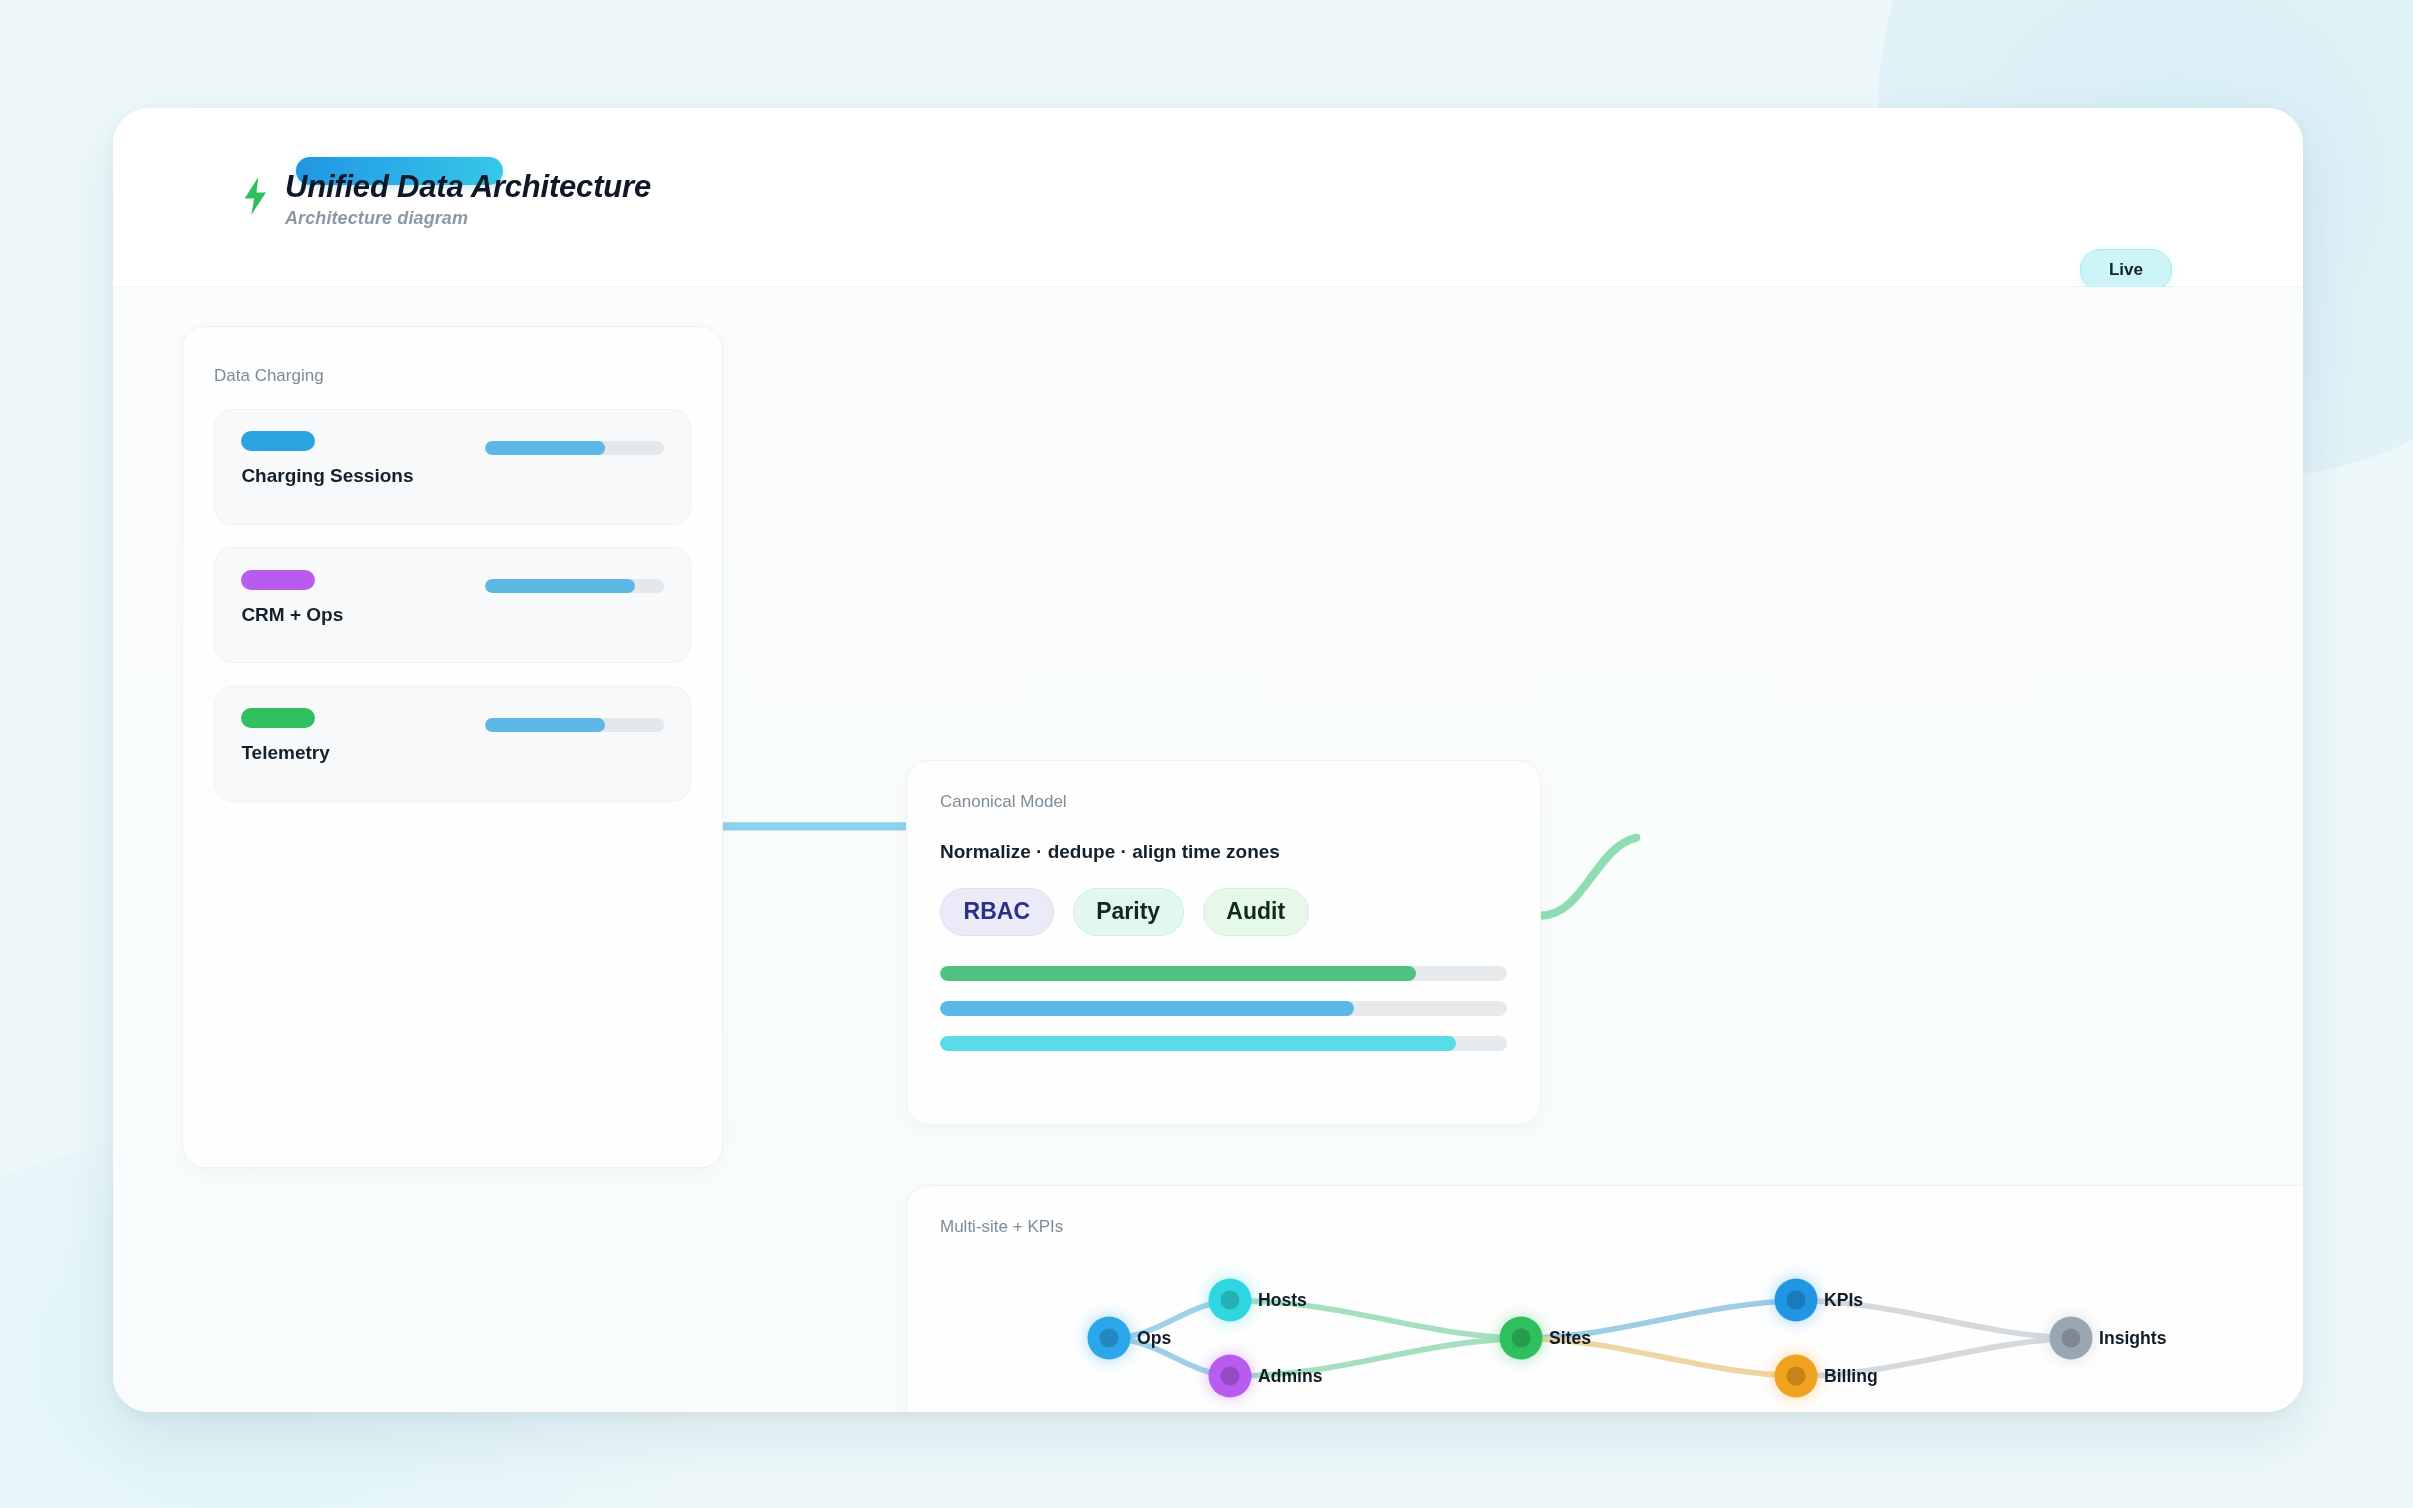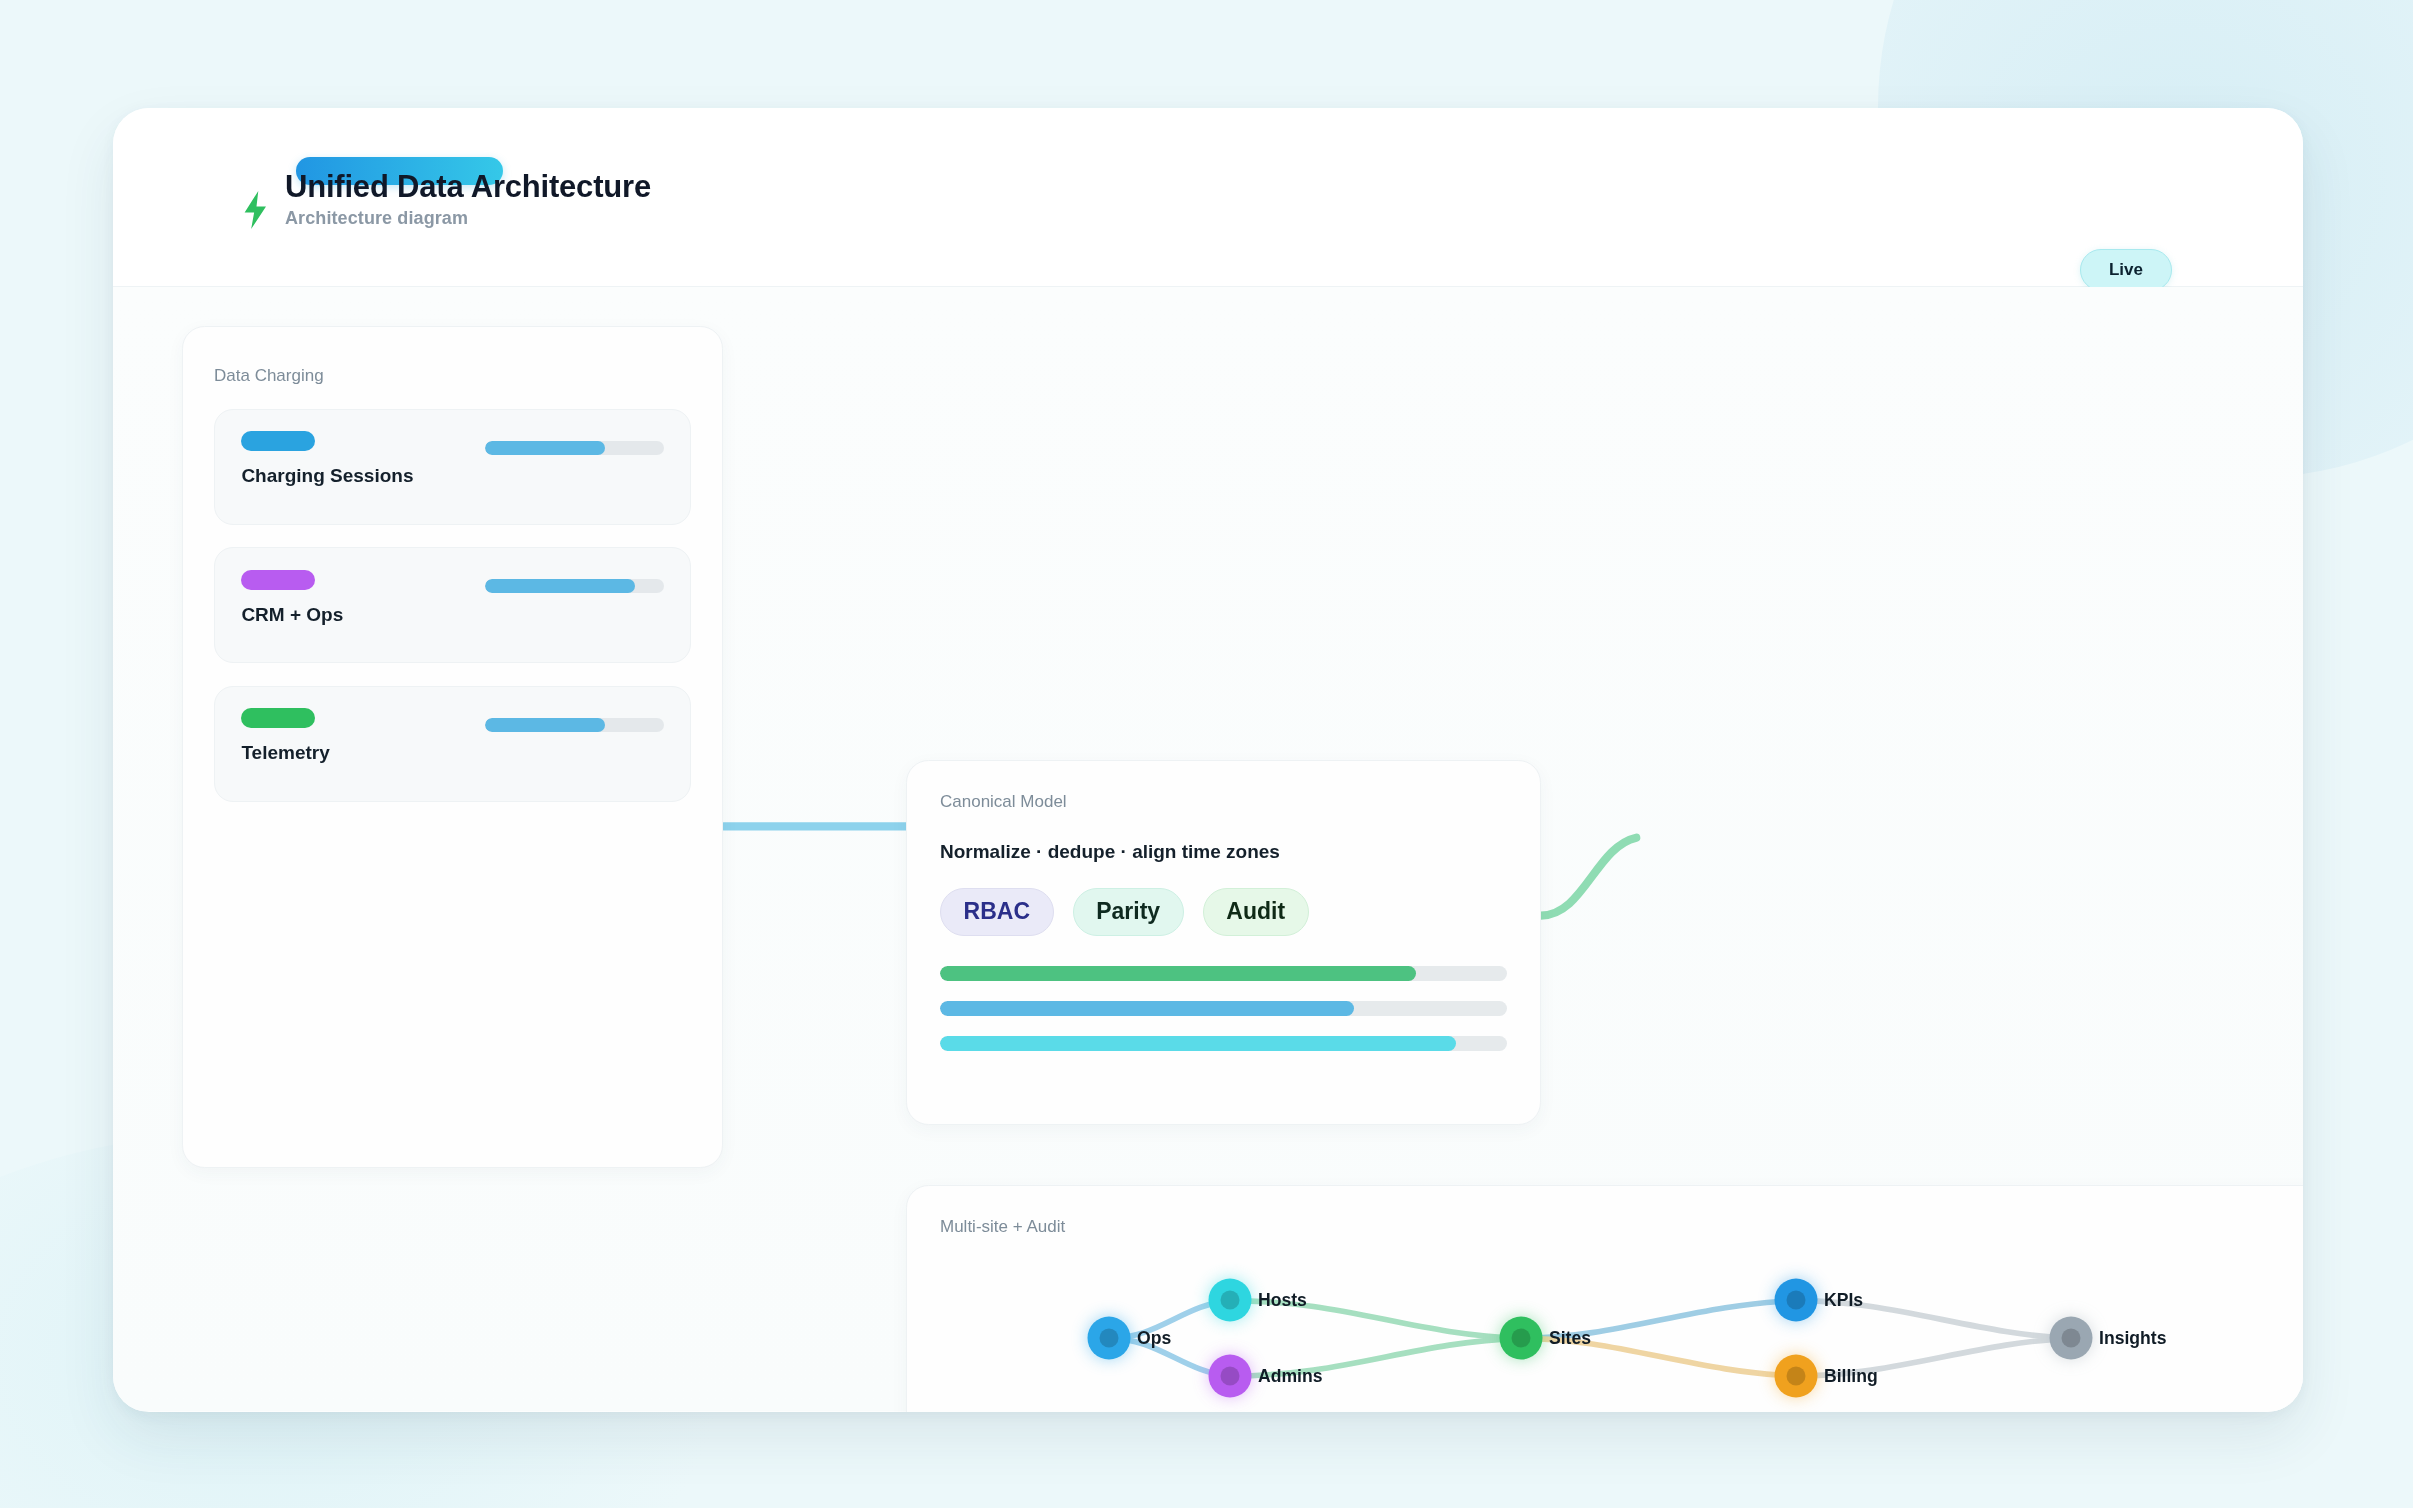--- a/index.html
+++ b/index.html
@@ -54,21 +54,22 @@
     border-bottom: 1.3px solid #eef3f5;
     display: flex;
     align-items: flex-start;
   }
 
   .brand {
     position: absolute;
     left: 129px;
     top: 49px;
     display: flex;
-    align-items: flex-end;
+    align-items: center;
+    font-style: italic;
   }
 
   .bolt-icon {
     width: 29px; height: 38px;
     margin-top: 6.3px;
     flex: 0 0 auto;
   }
 
   .title-wrap { position: relative; margin-left: 14px; }
 
@@ -376,21 +377,21 @@
             <i style="width:73%;background:#5cb8e4"></i>
           </div>
         <div class="canon-bar">
             <i style="width:91%;background:#5adbe8"></i>
           </div>
       </div>
     </div>
 
 
     <div class="panel" id="panel-graph">
-      <div class="panel-label">Multi-site + Audit</div>
+      <div class="panel-label">Multi-site + KPIs</div>
 
       <svg class="graph-area" viewBox="0 0 2308 448">
         <path d="M 322 242 C 400 242 440 188 514 182" stroke="#9fd0ea" stroke-width="9" fill="none" stroke-linecap="round"></path>
         <path d="M 322 242 C 400 242 440 296 514 302" stroke="#9fd0ea" stroke-width="9" fill="none" stroke-linecap="round"></path>
         <path d="M 514 182 C 700 182 800 236 977 242" stroke="#a6dfc0" stroke-width="9" fill="none" stroke-linecap="round"></path>
         <path d="M 514 302 C 700 302 800 248 977 242" stroke="#a6dfc0" stroke-width="9" fill="none" stroke-linecap="round"></path>
         <path d="M 977 242 C 1130 242 1250 188 1415 182" stroke="#9fcde4" stroke-width="9" fill="none" stroke-linecap="round"></path>
         <path d="M 977 242 C 1130 242 1250 296 1415 302" stroke="#efd5a3" stroke-width="9" fill="none" stroke-linecap="round"></path>
         <path d="M 1415 182 C 1570 182 1700 236 1852 242" stroke="#d3d9dd" stroke-width="9" fill="none" stroke-linecap="round"></path>
         <path d="M 1415 302 C 1570 302 1700 248 1852 242" stroke="#d3d9dd" stroke-width="9" fill="none" stroke-linecap="round"></path>

